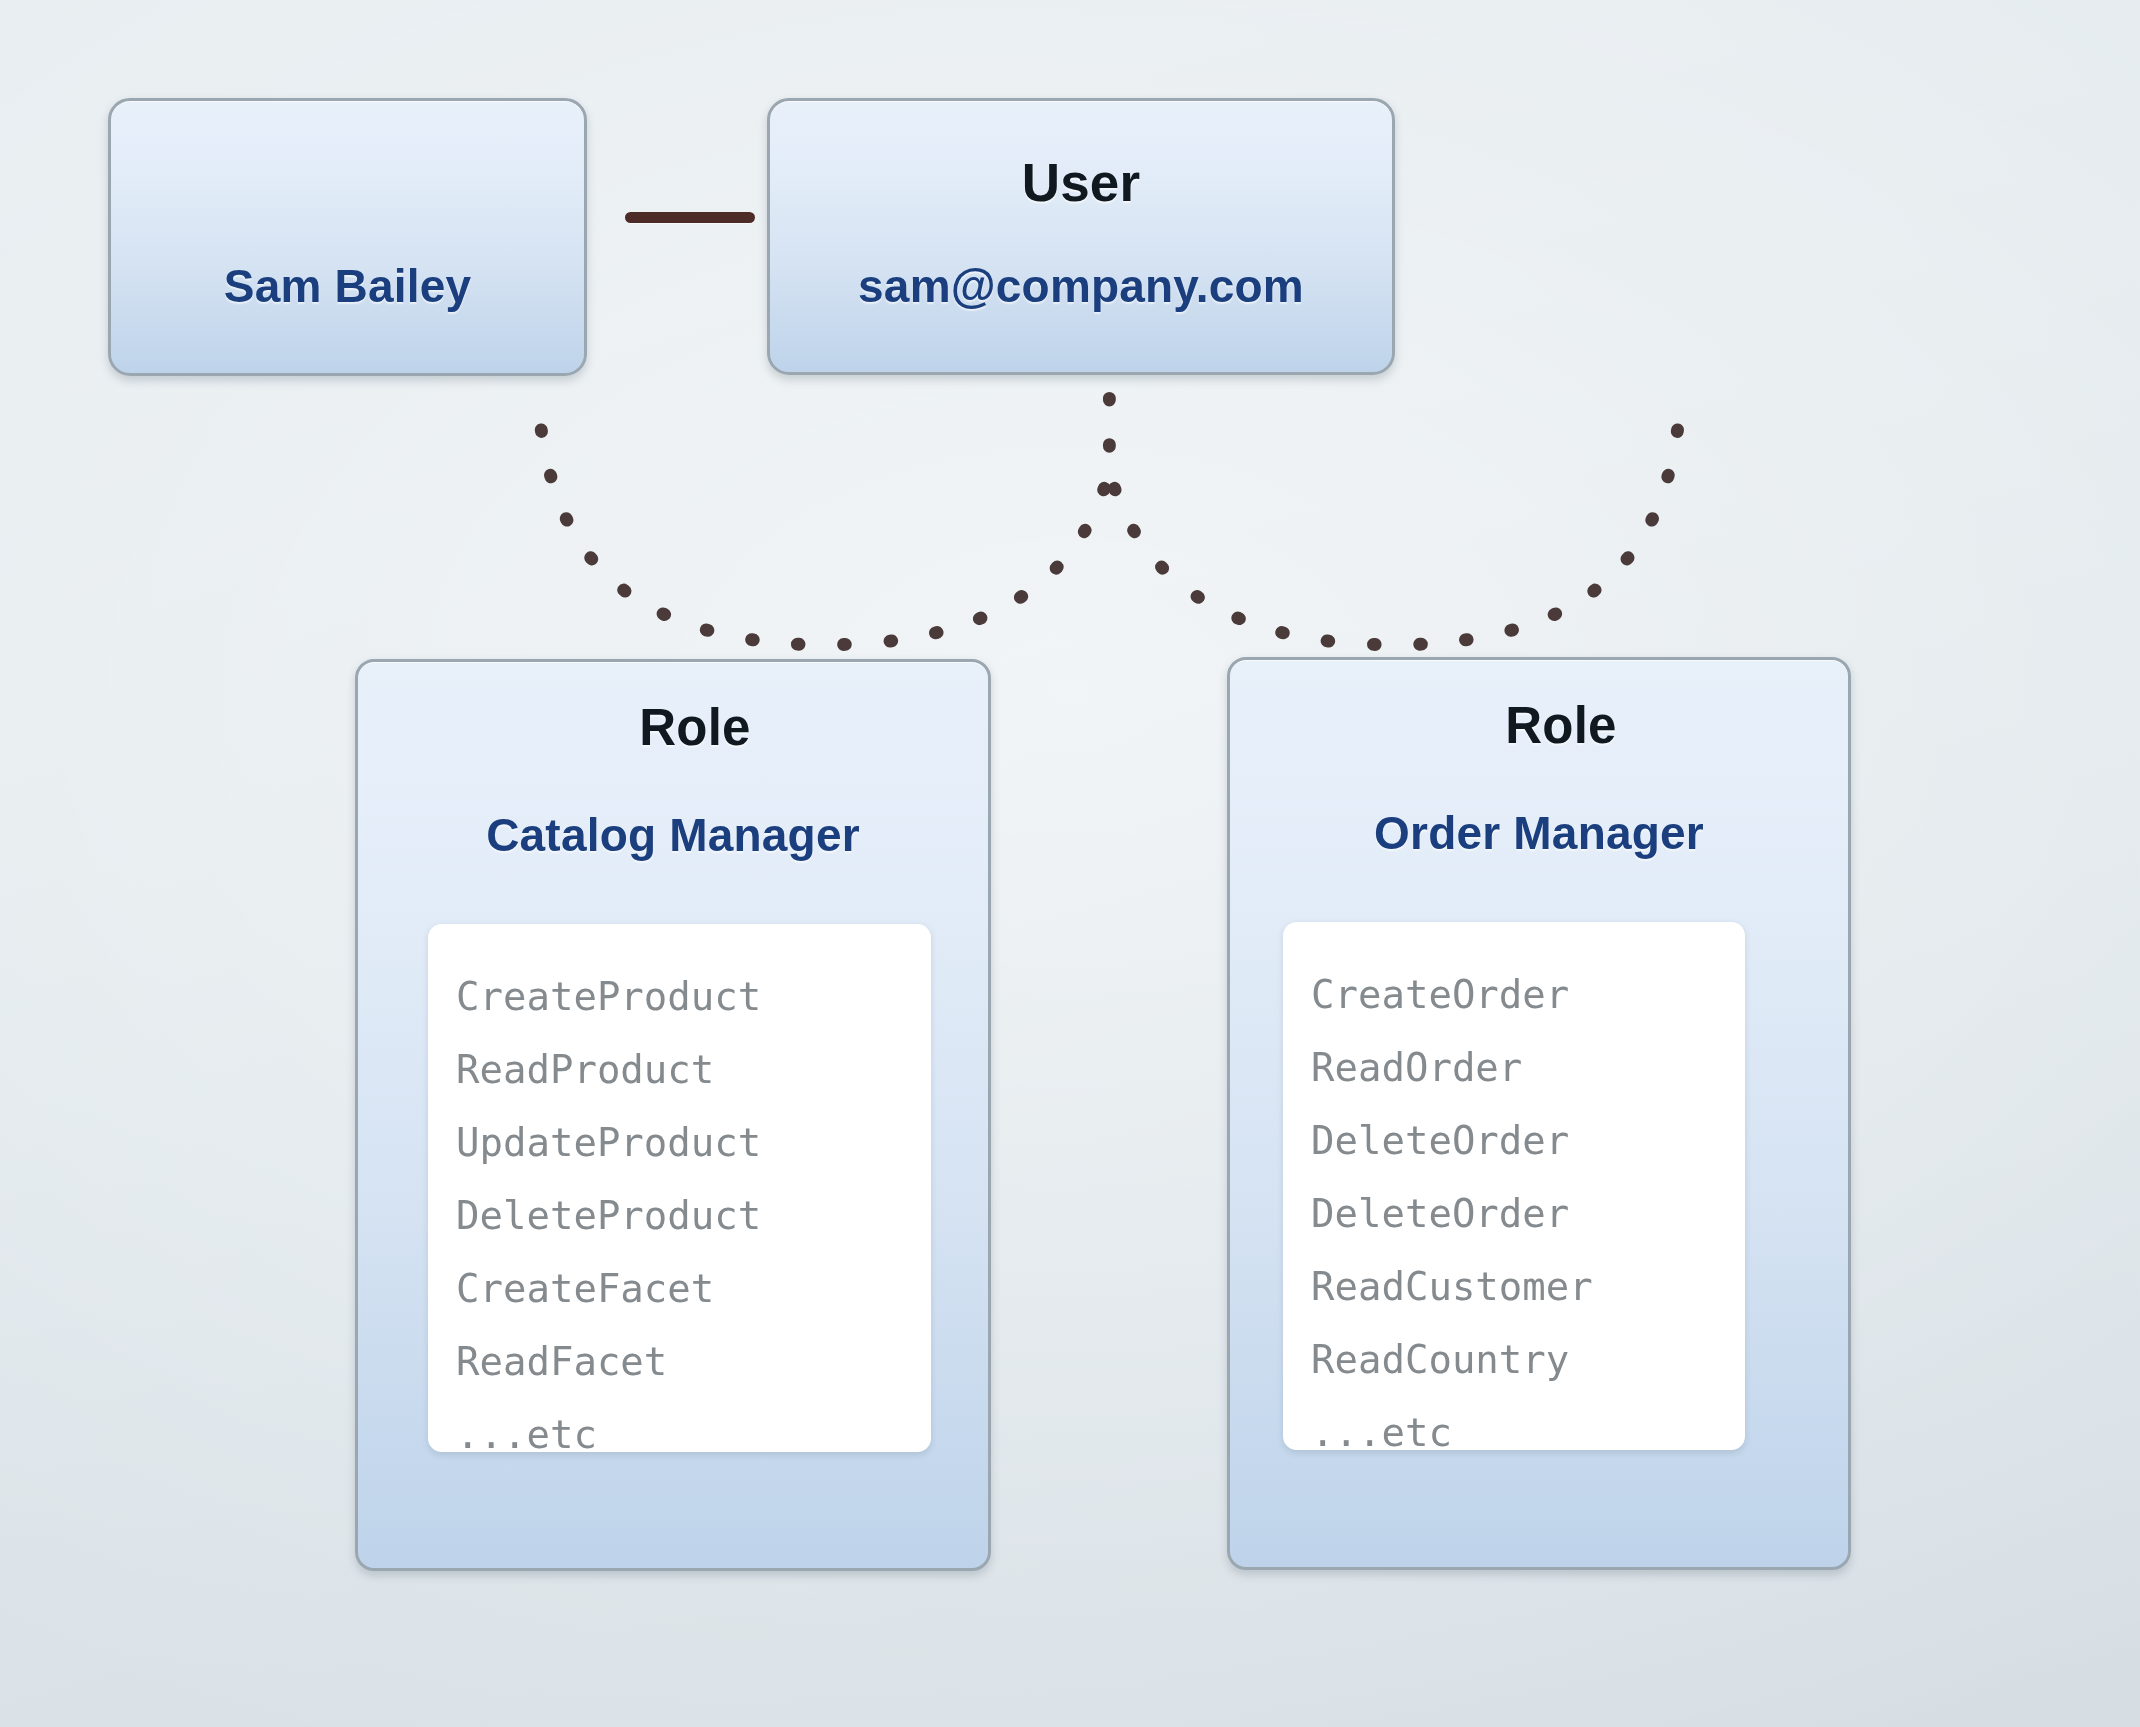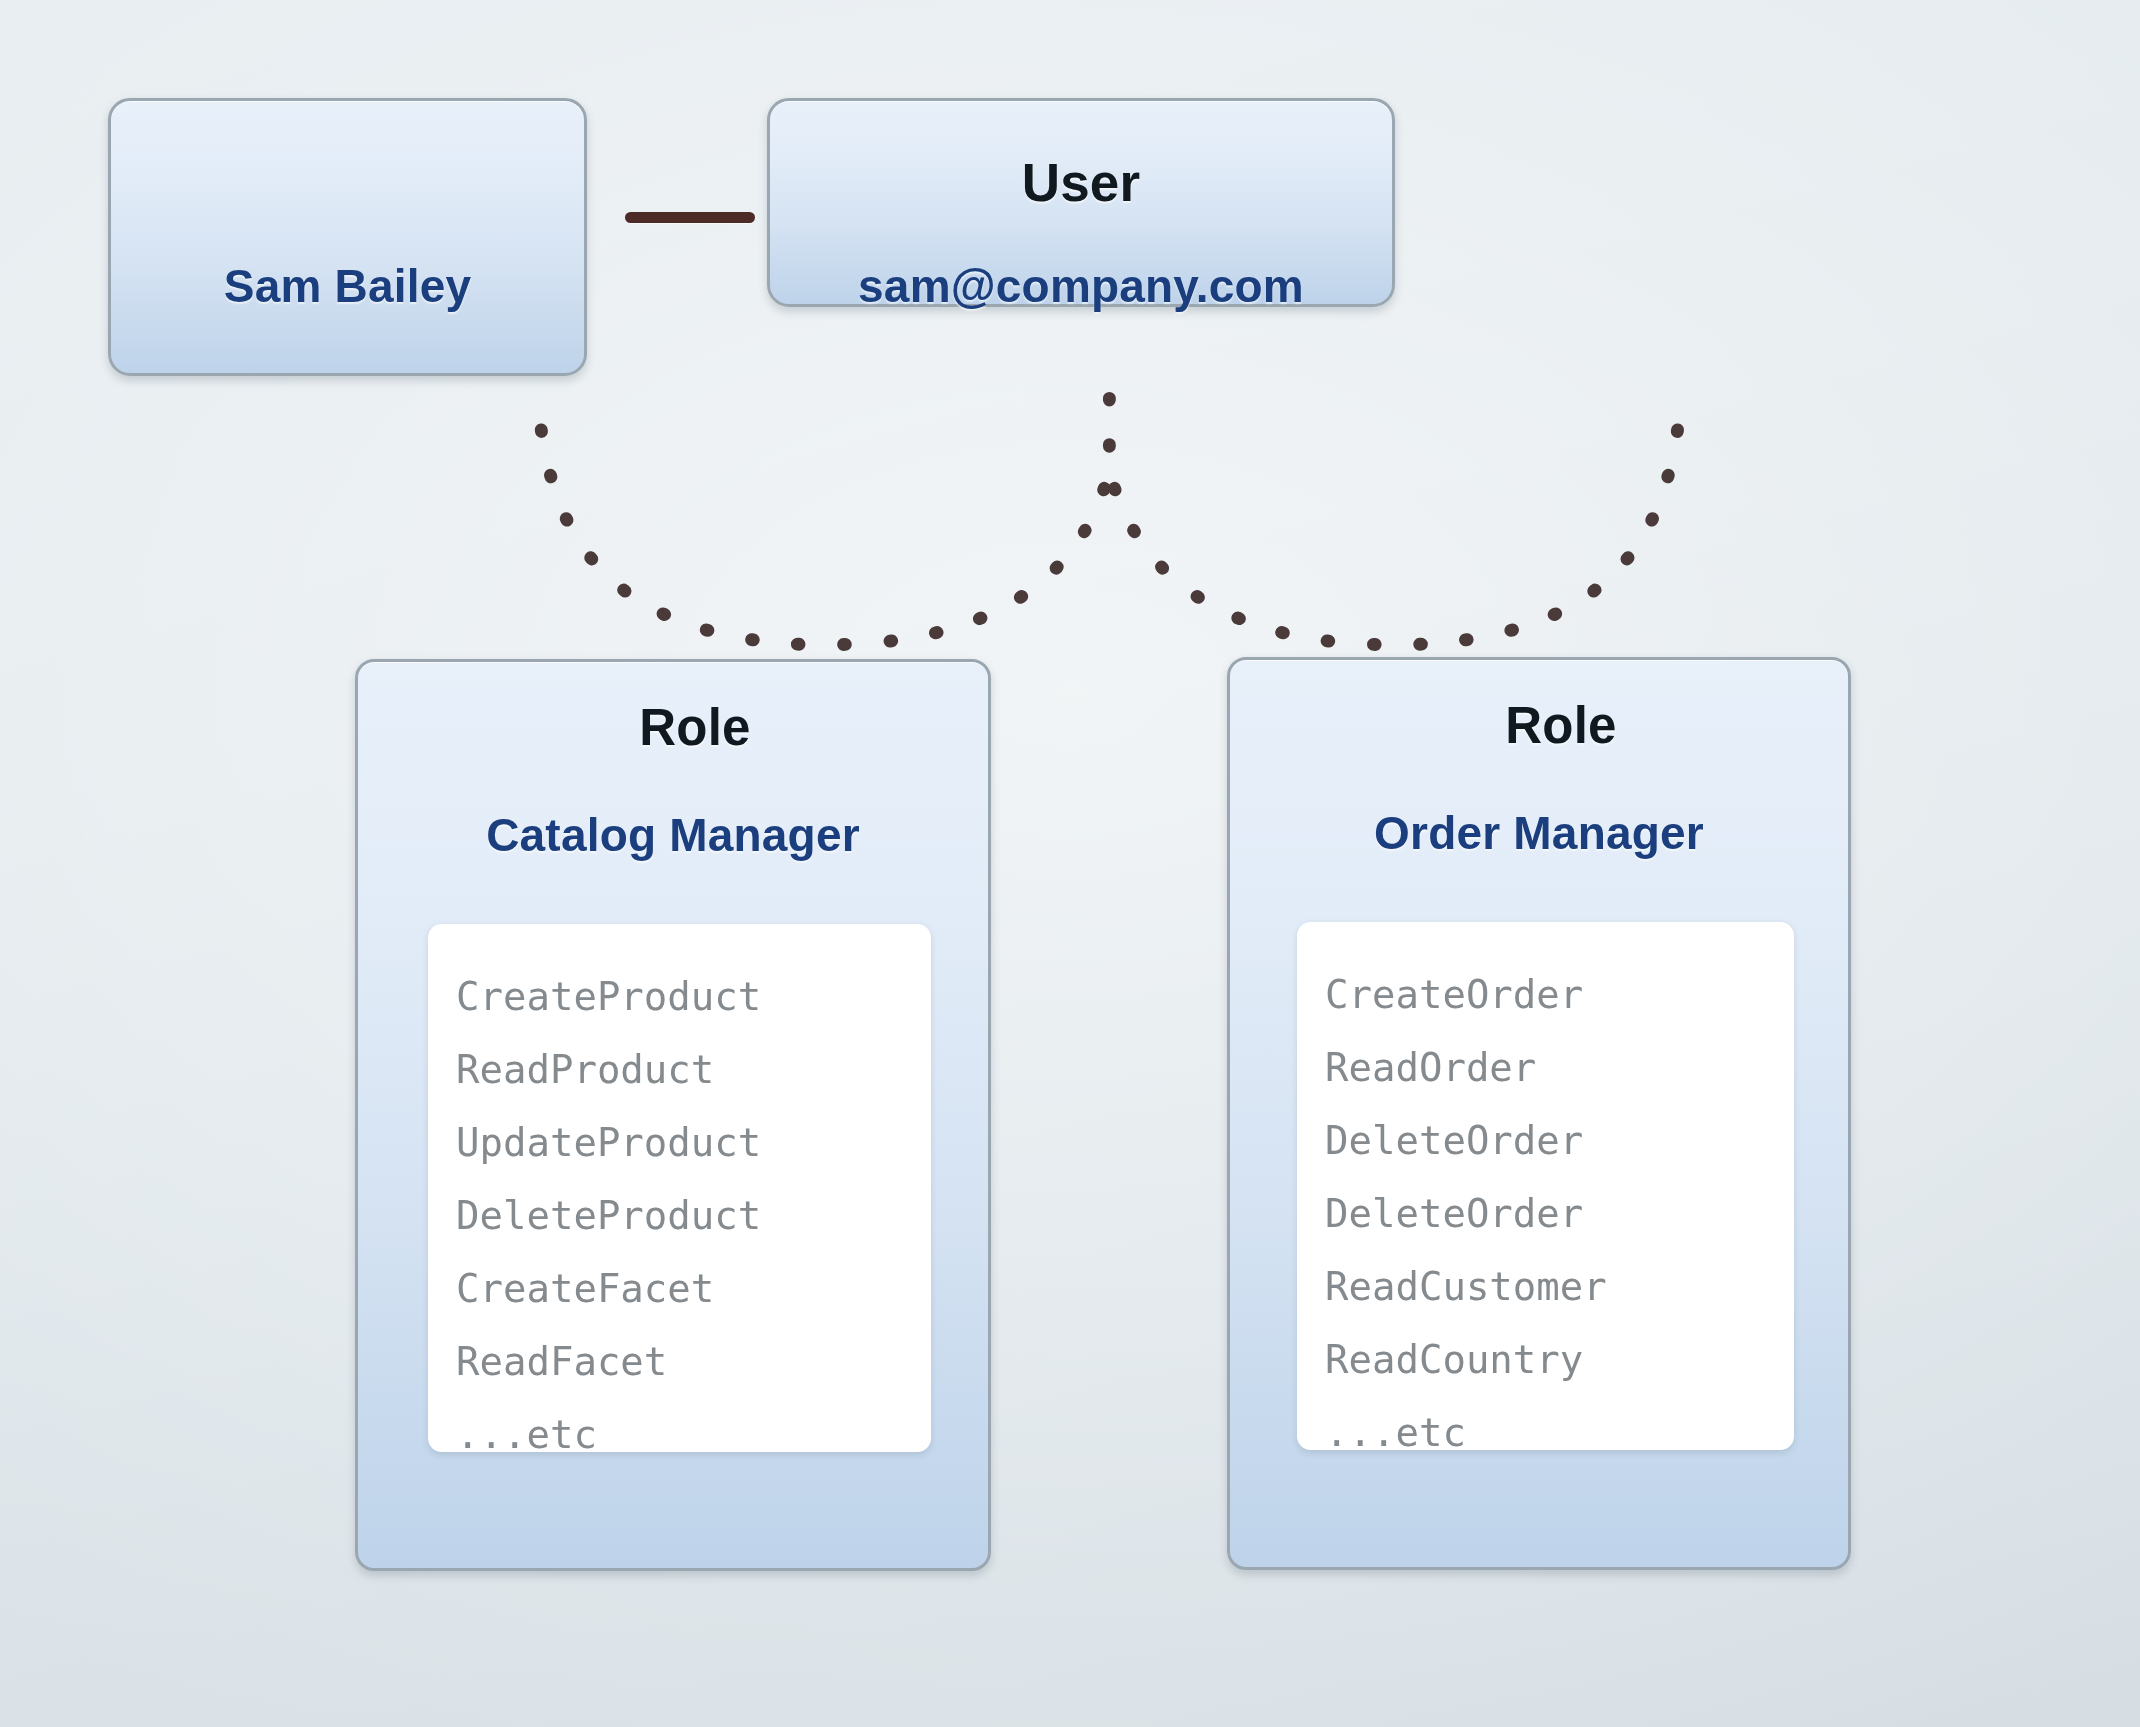--- a/index.html
+++ b/index.html
@@ -47,21 +47,21 @@
     color: #1b3f7e;
     text-shadow: 0 1.7px 1.7px rgba(255,255,255,0.6);
     letter-spacing: 0.2px;
   }
 
   
   #admin-node { left: 108px; top: 98px; width: 479px; height: 278px; }
   #admin-node .type { top: 51px;  font-size: 53px; }
   #admin-node .name { top: 158px; font-size: 46px; }
 
-  #user-node  { left: 767px; top: 98px; width: 628px; height: 209px; }
+  #user-node  { left: 767px; top: 98px; width: 628px; height: 277px; }
   #user-node .type { top: 51px;  font-size: 53px; }
   #user-node .name { top: 158px; font-size: 46px; }
 
   
   #admin-user-link {
     position: absolute;
     left: 625px; top: 212px;
     width: 130px; height: 11px;
     background: #4d2b27;
     border-radius: 6px;
@@ -80,21 +80,21 @@
 
   .perm-panel {
     position: absolute;
     background: #ffffff;
     border-radius: 13.7px;
     box-shadow: 0 2.6px 6px rgba(70,85,100,0.16);
     padding: 34px 0 38px 0;
     box-sizing: border-box;
   }
   #role-catalog .perm-panel { left: 70px; top: 262px; width: 503px; height: 528px; }
-  #role-order   .perm-panel { left: 67px; top: 262px; width: 497px; height: 528px; }
+  #role-order   .perm-panel { left: 53px; top: 262px; width: 462px; height: 528px; }
 
   .perm-list {
     margin: 0;
     padding: 0 0 0 24px;
     list-style: none;
     font-family: "DejaVu Sans Mono", "Liberation Mono", monospace;
     font-size: 39px;
     line-height: 69px;
     color: #848a8e;
     white-space: pre;

